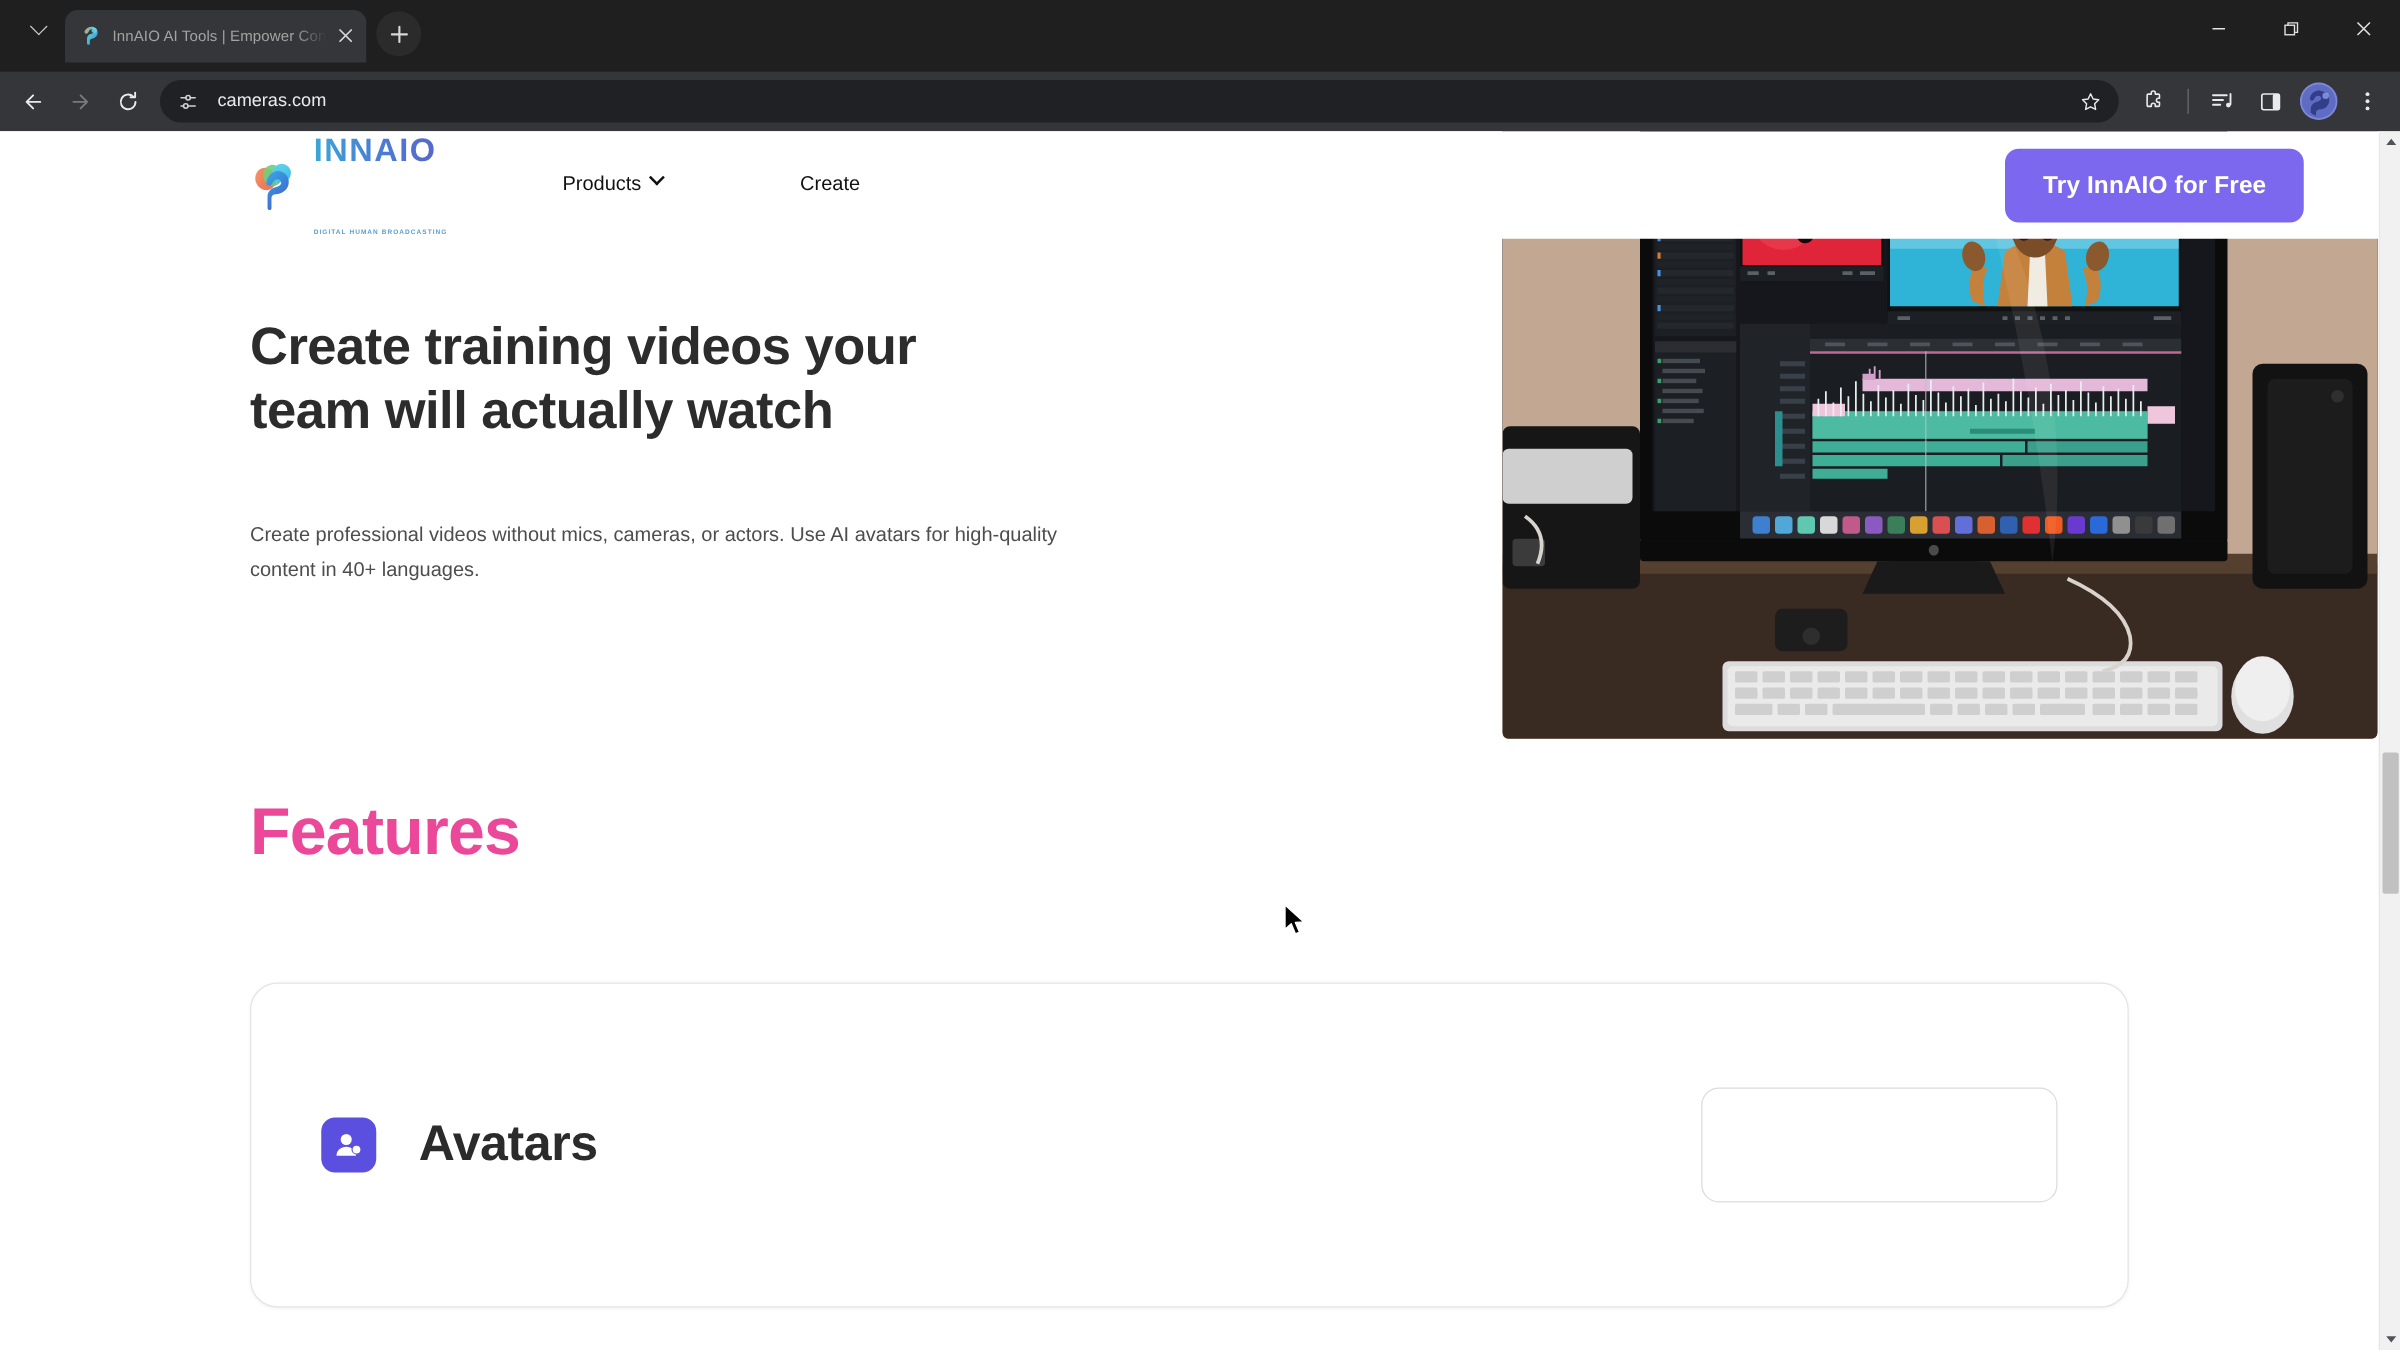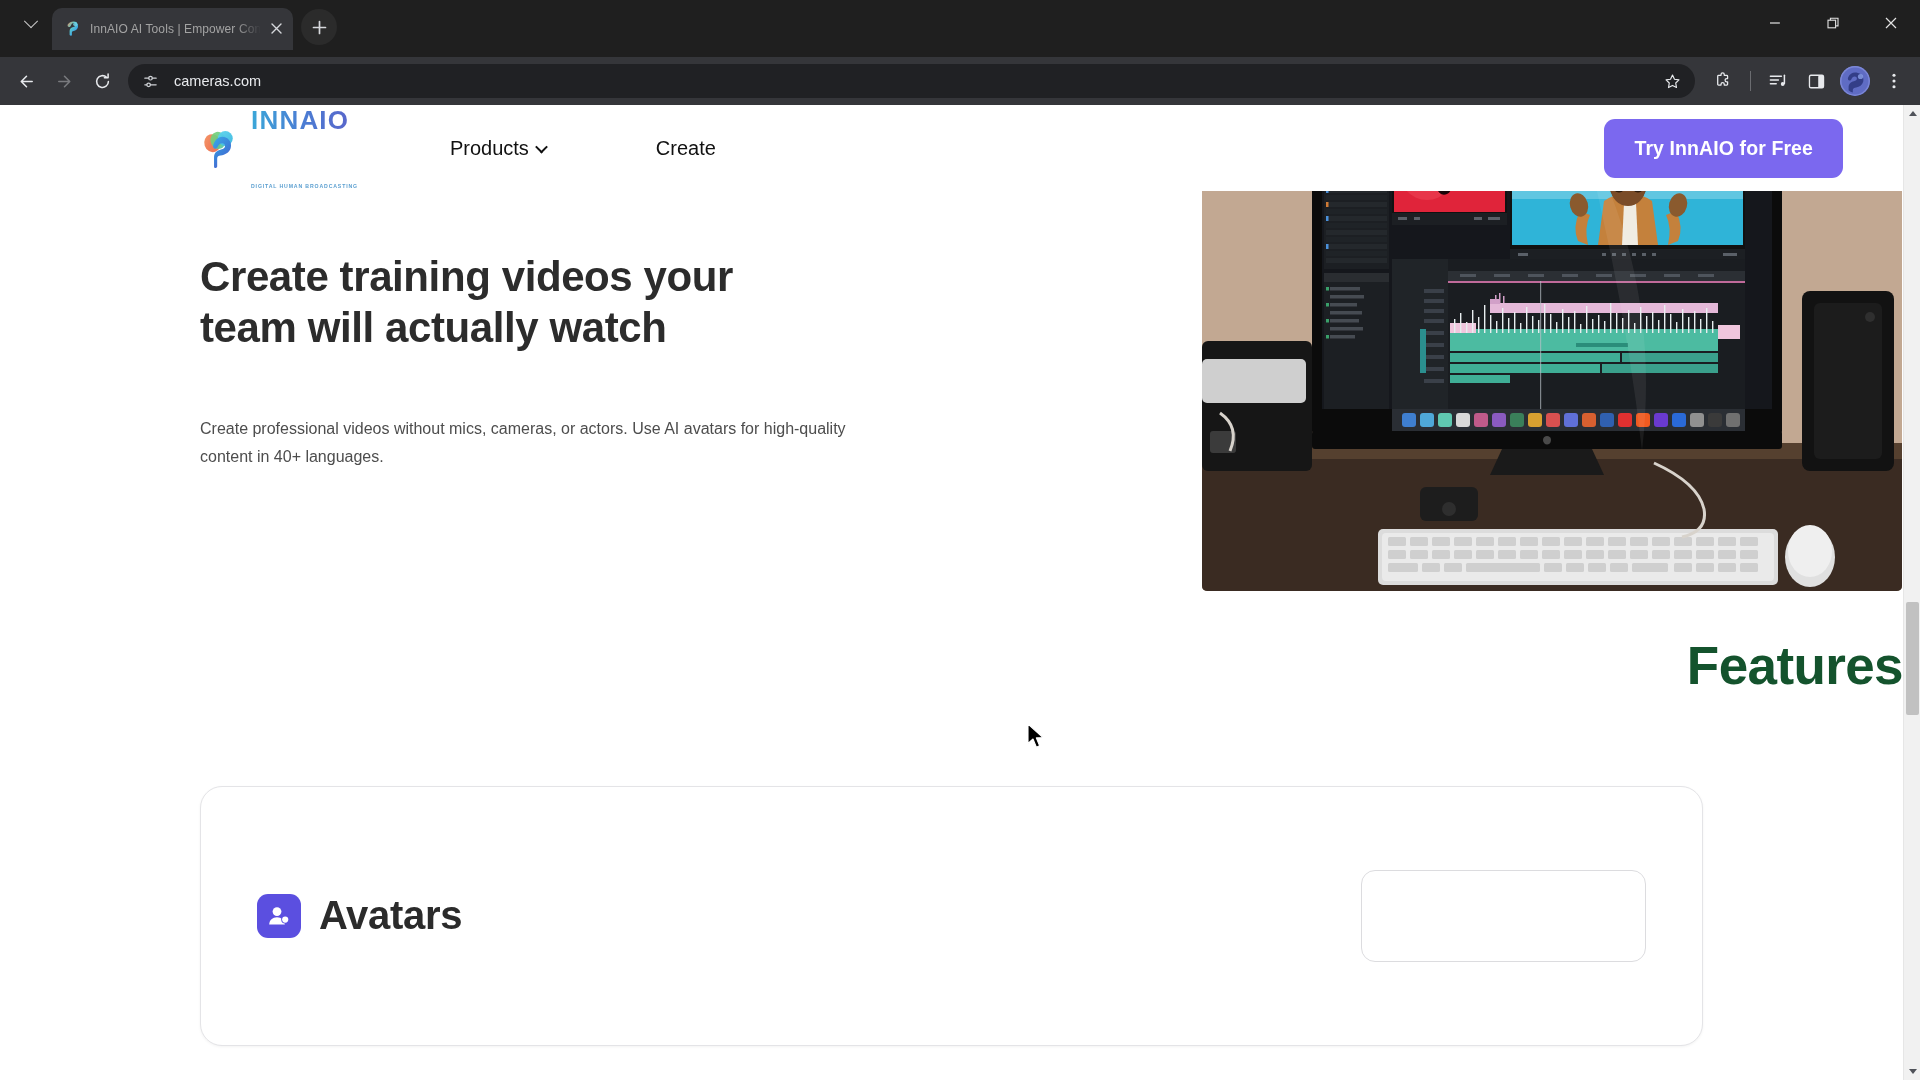--- a/index.html
+++ b/index.html
@@ -232,24 +232,23 @@
     font-weight: 600;
     white-space: nowrap;
   }
   .site-nav {
     display: flex;
     align-items: center;
     margin-left: 92px;
     gap: 0;
   }
   .nav-item {
-    font-size: 20px;
+    font-size: 16px;
     color: #111;
     display: flex;
-    align-items: center;
     gap: 8px;
     cursor: pointer;
     padding: 6px 0;
   }
   .nav-item + .nav-item { margin-left: 110px; }
   .nav-chev {
     width: 9px; height: 9px;
     border-right: 2px solid #111;
     border-bottom: 2px solid #111;
     transform: rotate(45deg) translate(-1px,-1px);
@@ -313,41 +312,40 @@
   .hero-img svg { display: block; width: 100%; height: 100%; }
 
   
   .features-section {
     padding: 0 0 0 200px;
     margin-top: 168px;
   }
   .features-title {
     font-size: 53px;
     font-weight: 800;
-    color: #14532d;
+    color: #ec4899;
     letter-spacing: -0.6px;
     line-height: 1;
-    text-align: right;
   }
   .feature-card {
     margin-top: 94px;
     margin-right: 200px;
     background: #fff;
     border: 1px solid #e4e4e7;
     border-radius: 22px;
     box-shadow: 0 1px 3px rgba(0,0,0,0.05);
     padding: 54px 56px;
     display: flex;
     align-items: center;
     min-height: 260px;
   }
   .feature-head {
     display: flex;
     align-items: center;
-    gap: 18px;
+    gap: 34px;
     flex: 0 0 auto;
   }
   .feature-icon {
     width: 44px; height: 44px;
     border-radius: 11px;
     background: #5b4fe0;
     display: flex; align-items: center; justify-content: center;
     flex: 0 0 44px;
   }
   .feature-name {

